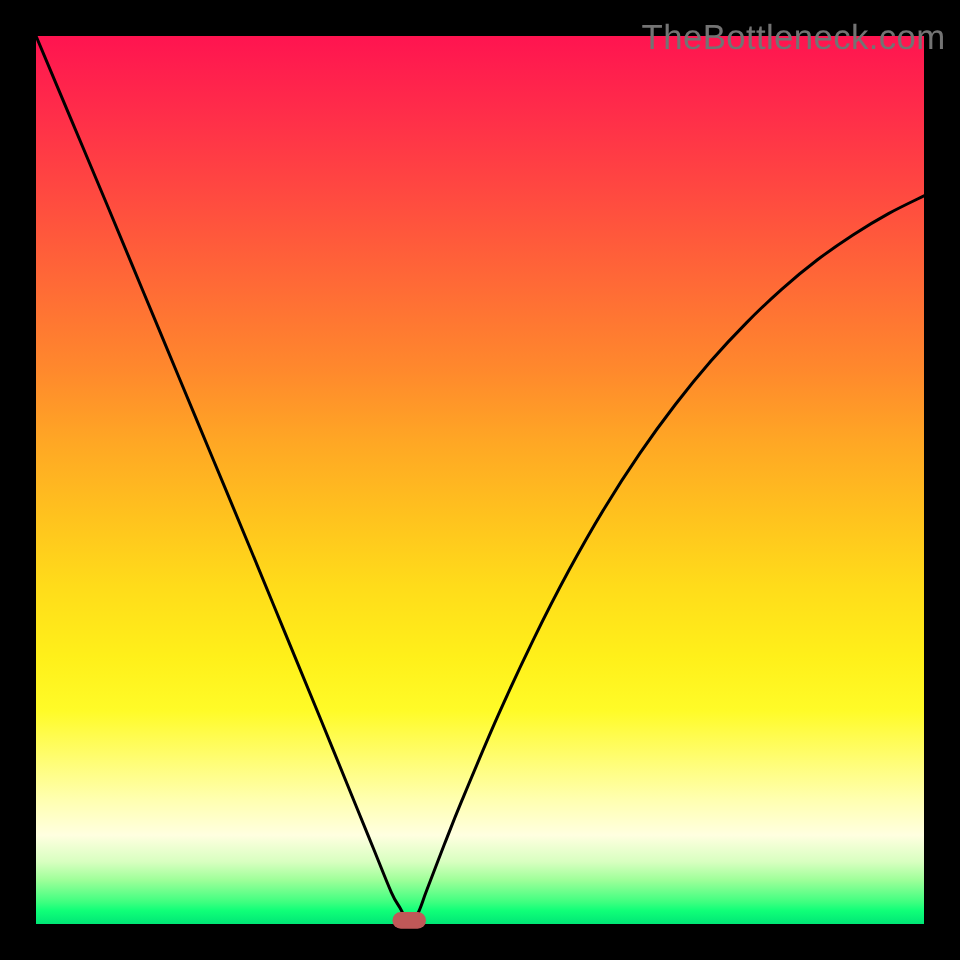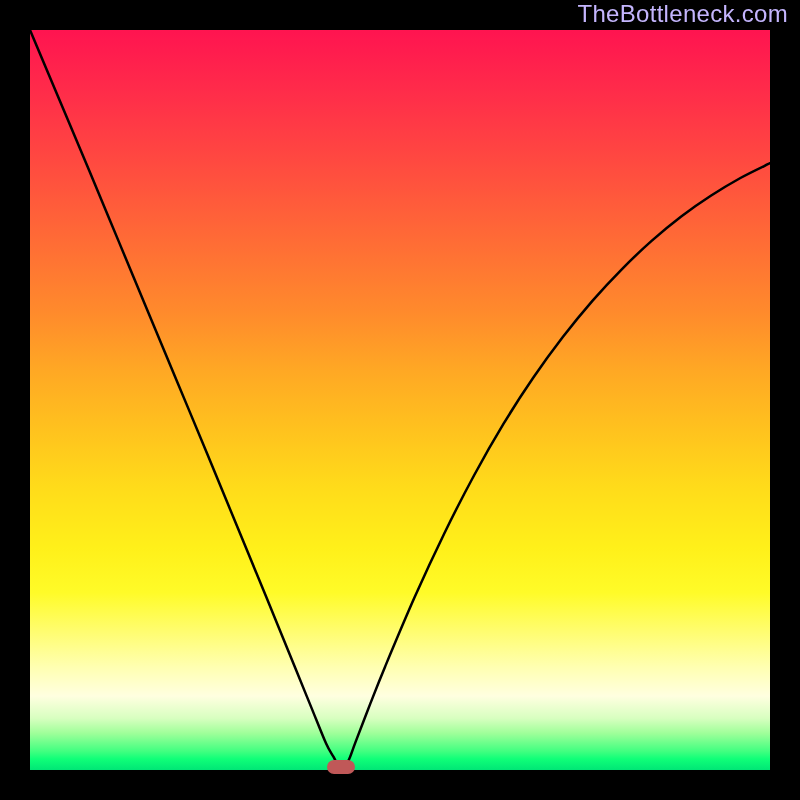--- a/index.html
+++ b/index.html
@@ -49,24 +49,24 @@
   }
   .curve-svg {
     position: absolute;
     left: 30px;
     top: 30px;
     width: 740px;
     height: 740px;
   }
   .watermark {
     position: absolute;
-    top: 0;
+    top: 16px;
     right: 12px;
-    color: #c4b5fd;
-    font-size: 24px;
+    color: #737373;
+    font-size: 29px;
     letter-spacing: 0.3px;
     font-family: Arial, Helvetica, sans-serif;
   }
   .marker {
     position: absolute;
     width: 28px;
     height: 14px;
     border-radius: 7px;
     background: #c05858;
     transform: translate(-50%, -50%);

